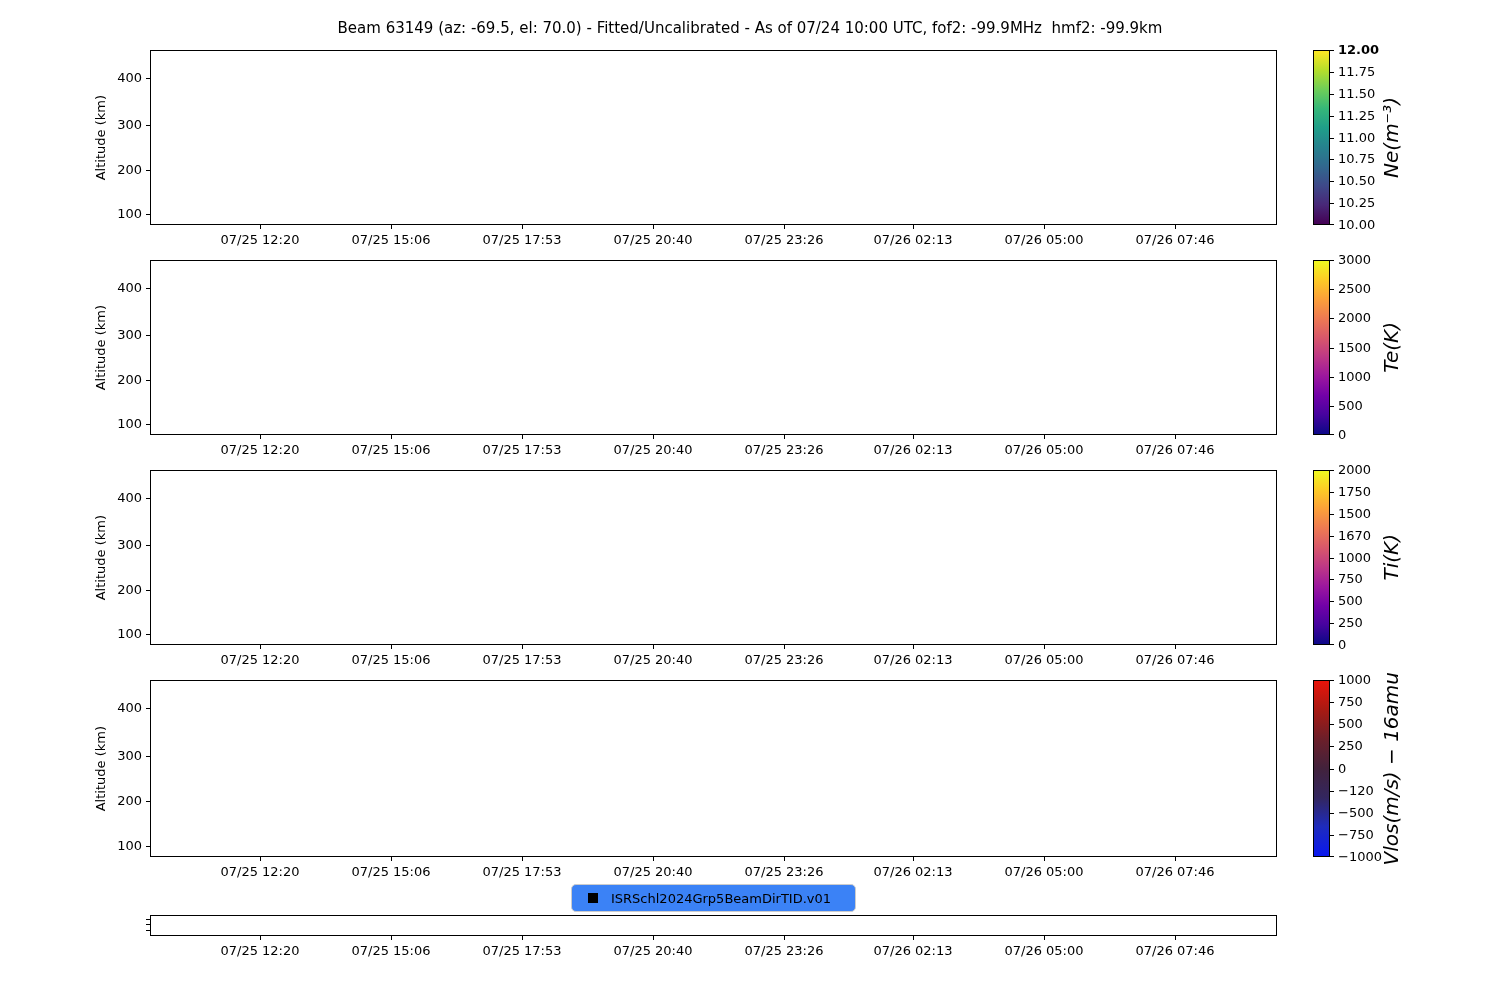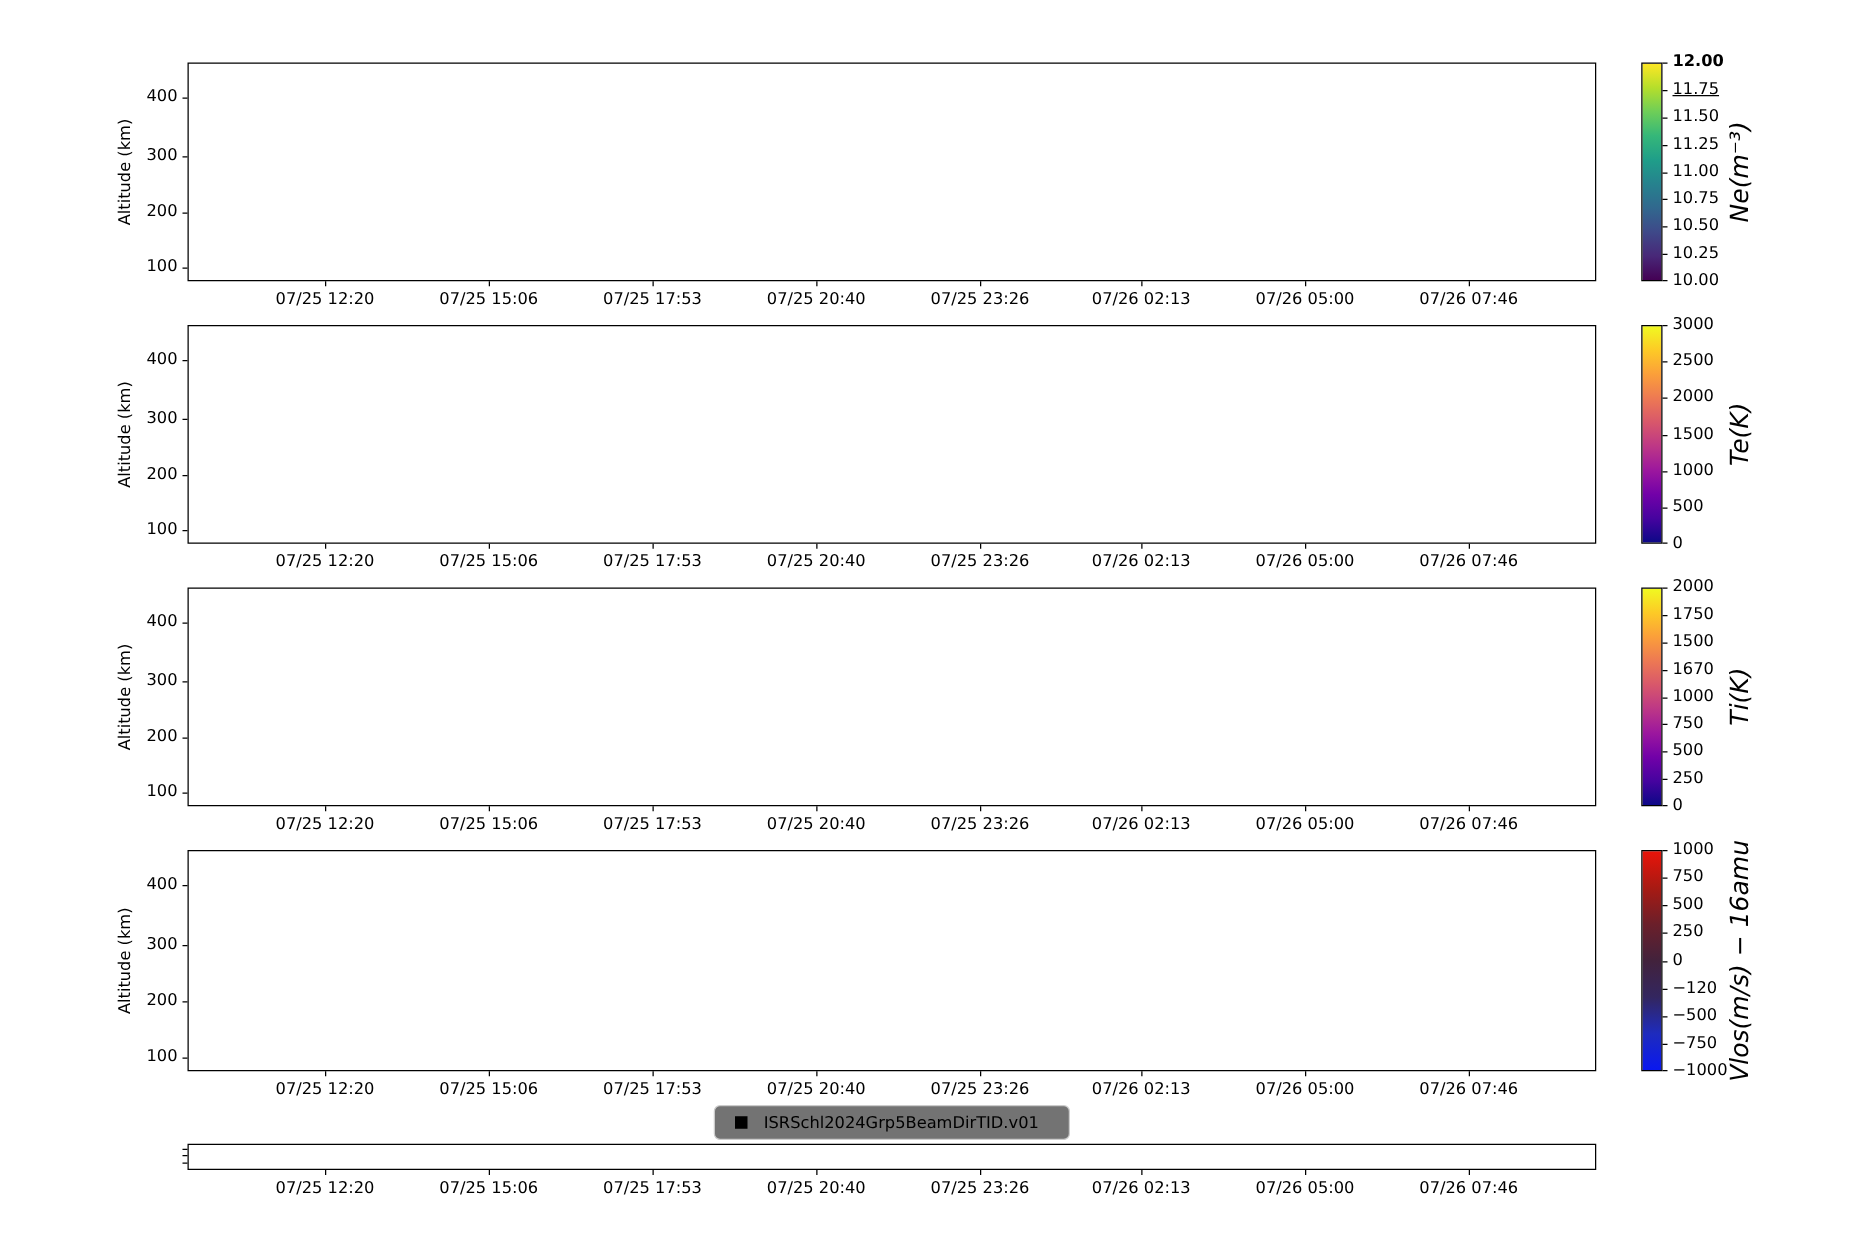--- a/index.html
+++ b/index.html
@@ -10,29 +10,30 @@
   .panel{position:absolute;border:1px solid #000;background:#fff;box-sizing:border-box;}
   .colorbar{position:absolute;left:1313px;width:17px;border:1px solid #000;box-sizing:border-box;}
   .tick{position:absolute;background:#000;}
   .xticklabel{position:absolute;width:110px;text-align:center;font-size:13px;line-height:16px;}
   .yticklabel{position:absolute;left:96px;width:46px;text-align:right;font-size:13px;line-height:16px;}
   .cbticklabel{position:absolute;left:1338px;font-size:13px;line-height:16px;white-space:nowrap;}
   .ylabelbox{position:absolute;left:90px;width:20px;display:flex;align-items:center;justify-content:center;}
   .ylabel{writing-mode:vertical-rl;transform:rotate(180deg);font-size:13px;white-space:nowrap;}
   .cblabelbox{position:absolute;left:1374px;width:34px;display:flex;align-items:center;justify-content:center;}
   .cblabel{writing-mode:vertical-rl;transform:rotate(180deg);font-size:20px;font-style:italic;white-space:nowrap;}
-  .legend{position:absolute;left:571px;top:884px;width:285px;height:28px;background:#737373;
+  .legend{position:absolute;left:571px;top:884px;width:285px;height:28px;background:#3b82f6;
           border:1px solid #ccc;border-radius:5px;display:flex;align-items:center;font-size:13px;box-sizing:border-box;}
   .legend .marker{width:10px;height:10px;background:#000;margin-left:16px;margin-right:13px;flex:0 0 auto;}
 </style>
 </head>
 <body>
 
 <div class="fig" id="fig">
 
+  <div class="title">Beam 63149 (az: -69.5, el: 70.0) - Fitted/Uncalibrated - As of 07/24 10:00 UTC, fof2: -99.9MHz  hmf2: -99.9km</div>
 
   <div class="panel" style="left:150px;top:50px;width:1127px;height:175px"></div>
   <div class="panel" style="left:150px;top:260px;width:1127px;height:175px"></div>
   <div class="panel" style="left:150px;top:470px;width:1127px;height:175px"></div>
   <div class="panel" style="left:150px;top:680px;width:1127px;height:177px"></div>
   <div class="panel" style="left:150px;top:915px;width:1127px;height:21px"></div>
 
   <div class="ylabelbox" style="top:50px;height:175px">
       <span class="ylabel">Altitude (km)</span>
     </div>
@@ -180,21 +181,21 @@
     <div class="tick" style="left: 1044px; top: 936px; width: 1px; height: 4px;"></div>
     <div class="xticklabel" style="left: 989px; top: 943px;">07/26 05:00</div>
     <div class="tick" style="left: 1175px; top: 936px; width: 1px; height: 4px;"></div>
     <div class="xticklabel" style="left: 1120px; top: 943px;">07/26 07:46</div>
     <div class="tick" style="left: 146px; top: 919px; width: 4px; height: 1px;"></div>
     <div class="tick" style="left: 146px; top: 924px; width: 4px; height: 1px;"></div>
     <div class="tick" style="left: 146px; top: 930px; width: 4px; height: 1px;"></div>
     <div class="tick" style="left: 1330px; top: 50px; width: 4px; height: 1px;"></div>
     <div class="cbticklabel" style="top: 42px; font-weight: bold;">12.00</div>
     <div class="tick" style="left: 1330px; top: 72px; width: 4px; height: 1px;"></div>
-    <div class="cbticklabel" style="top: 64px; text-decoration: underline;">11.75</div>
+    <div class="cbticklabel" style="top: 64px;">11.75</div>
     <div class="tick" style="left: 1330px; top: 94px; width: 4px; height: 1px;"></div>
     <div class="cbticklabel" style="top: 86px;">11.50</div>
     <div class="tick" style="left: 1330px; top: 116px; width: 4px; height: 1px;"></div>
     <div class="cbticklabel" style="top: 108px;">11.25</div>
     <div class="tick" style="left: 1330px; top: 138px; width: 4px; height: 1px;"></div>
     <div class="cbticklabel" style="top: 130px;">11.00</div>
     <div class="tick" style="left: 1330px; top: 159px; width: 4px; height: 1px;"></div>
     <div class="cbticklabel" style="top: 151px;">10.75</div>
     <div class="tick" style="left: 1330px; top: 181px; width: 4px; height: 1px;"></div>
     <div class="cbticklabel" style="top: 173px;">10.50</div>

